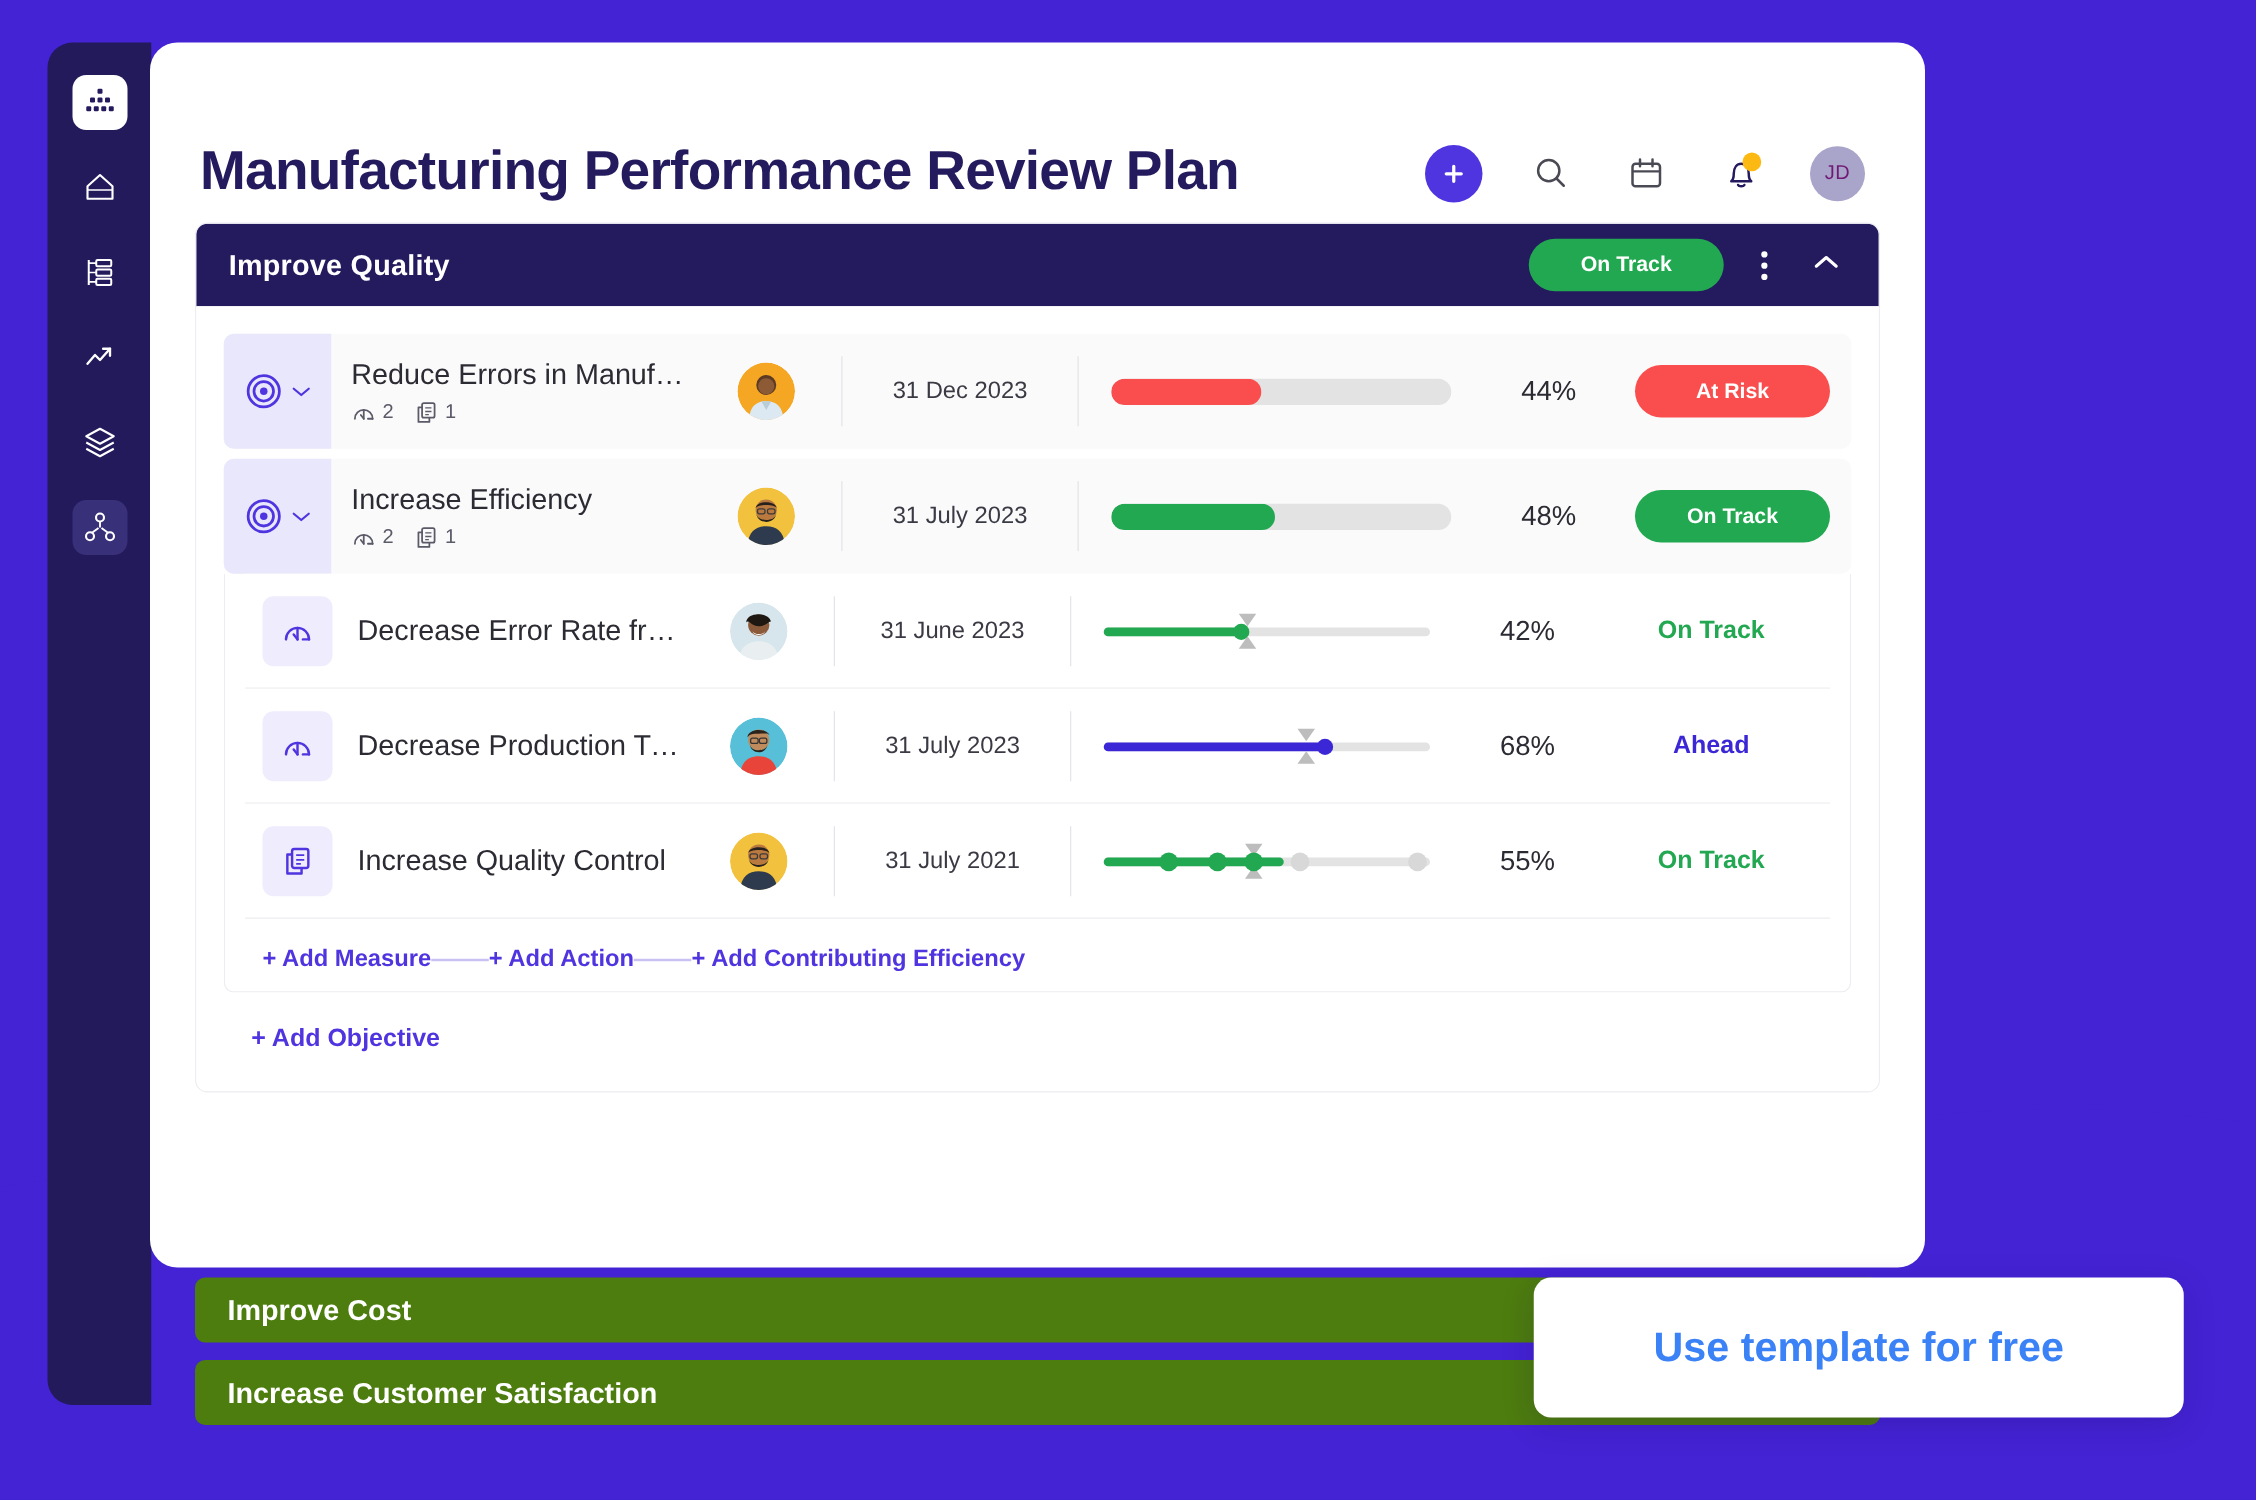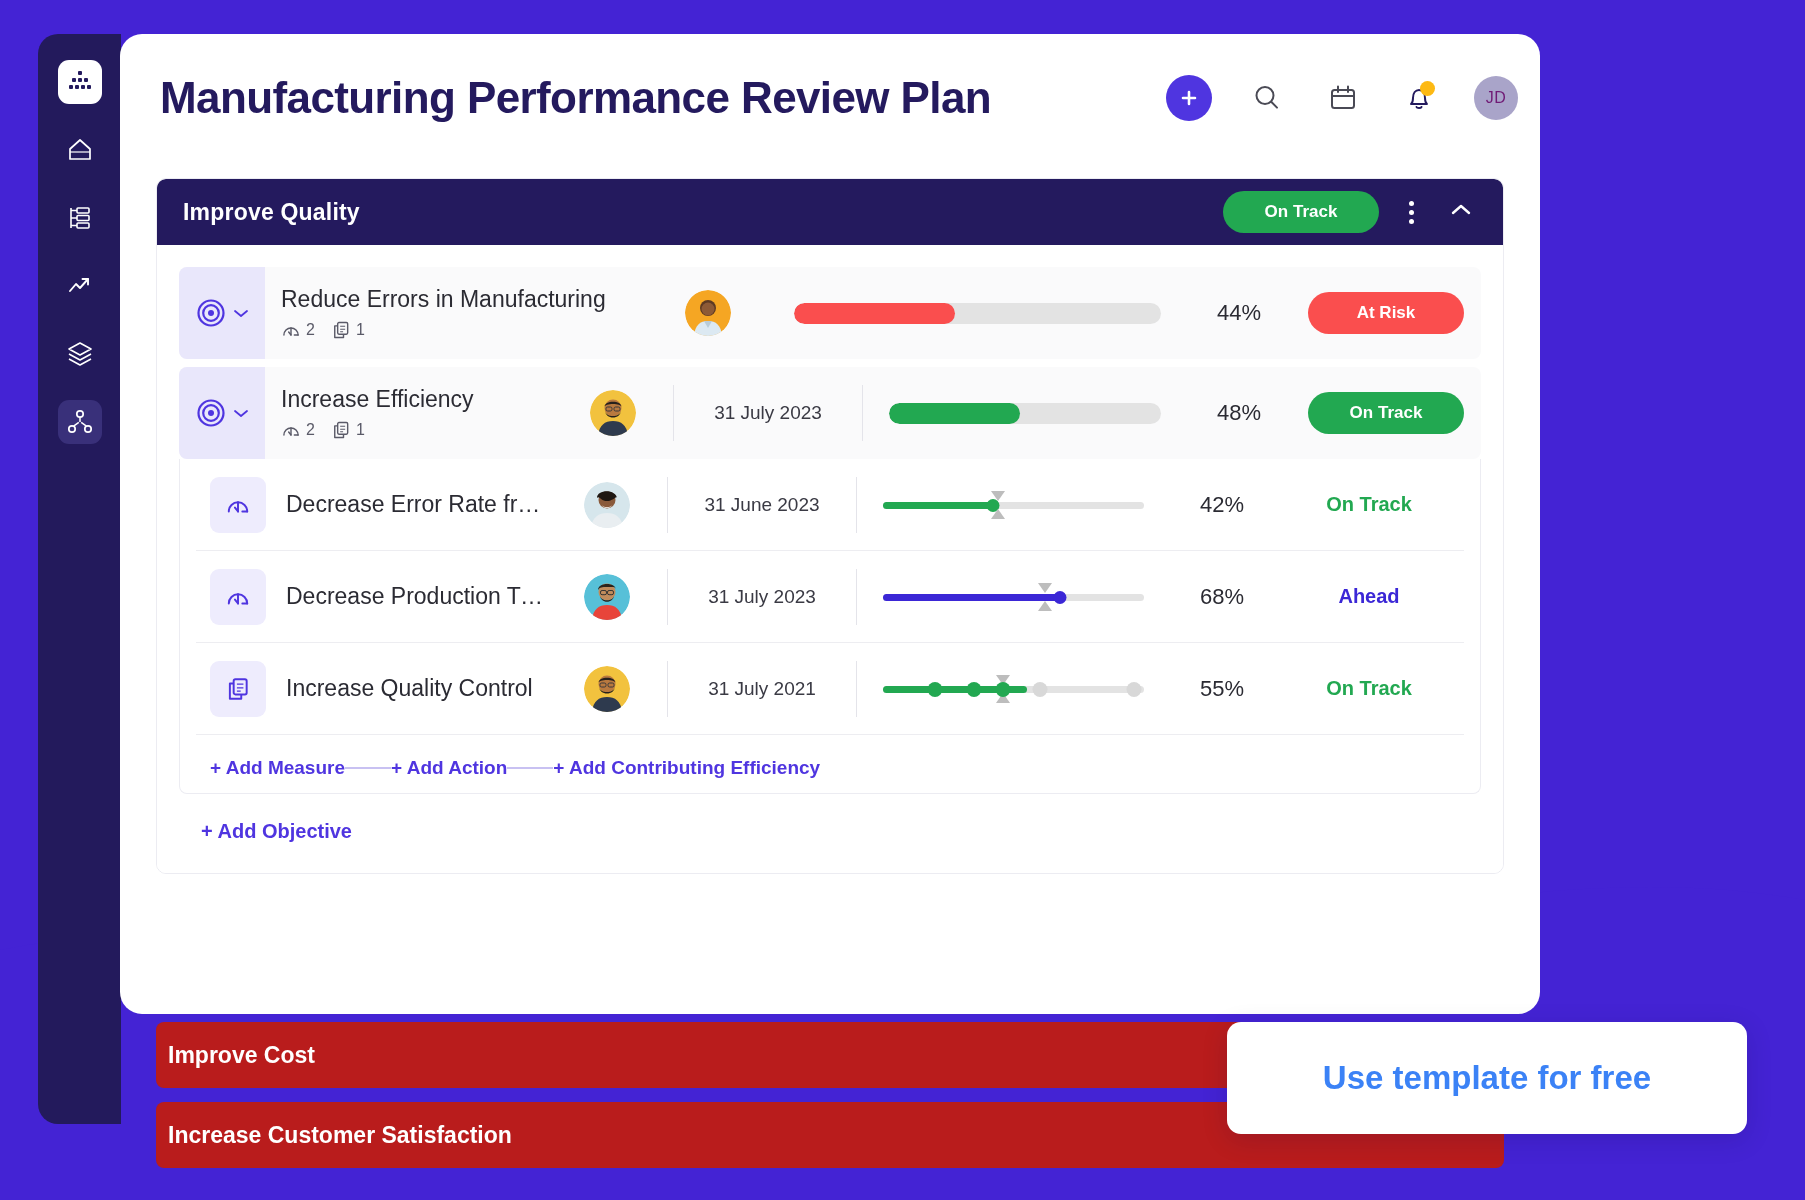--- a/index.html
+++ b/index.html
@@ -44,22 +44,22 @@
   
   .window {
     position: absolute; left: 120px; top: 34px;
     width: 1420px; height: 980px;
     background: #ffffff;
     border-radius: 22px;
     overflow: hidden;
     z-index: 6;
   }
   .topbar {
-    height: 128px; padding: 0 22px 0 40px;
-    display: flex; align-items: center; justify-content: space-between;
+    height: 128px; padding: 0 48px 0 40px;
+    display: flex; align-items: flex-end; justify-content: space-between;
   }
   .page-title {
     font-size: 44px; font-weight: 700; color: #241a5e;
     letter-spacing: -0.6px; white-space: nowrap;
   }
   .topbar-actions { display: flex; align-items: center; gap: 34px; }
   .add-btn {
     width: 46px; height: 46px; border-radius: 50%;
     background: #4f35e0; display: flex; align-items: center; justify-content: center;
     cursor: pointer; border: none;
@@ -199,22 +199,22 @@
   .measures-box {
     border: 1px solid #ececf2; border-top: none; border-radius: 0 0 8px 8px;
     padding: 0 16px 8px 16px; margin-top: -8px;
   }
   .add-objective {
     color: #4f35e0; font-size: 20px; font-weight: 700; cursor: pointer;
     padding: 26px 0 4px 22px;
   }
   
   .collapsed-bar {
-    margin: 0 36px; height: 66px; background: #b91c1c; color: #fff;
-    border-radius: 8px; display: flex; align-items: center; padding-left: 12px;
+    margin: 0 36px; height: 52px; background: #4d7c0f; color: #fff;
+    border-radius: 8px; display: flex; align-items: center; padding-left: 26px;
     font-size: 23px; font-weight: 700;
   }
   .collapsed-bar.second { margin-top: 14px; }
   .outer-collapsed {
     position: absolute; left: 120px; width: 1420px; z-index: 4;
   }
   
   .cta {
     position: absolute; right: 58px; bottom: 66px;
     width: 520px; height: 112px; background: #ffffff;
@@ -382,20 +382,21 @@
           </div>
           <div class="cell-avatar">
             <svg class="av" viewBox="0 0 46 46">
               <circle cx="23" cy="23" r="23" fill="#f5a623"></circle>
               <circle cx="23" cy="18" r="8" fill="#5d3a23"></circle>
               <circle cx="23" cy="19" r="6.5" fill="#8d5a36"></circle>
               <path d="M9 46 C10 35 15 31 23 31 C31 31 36 35 37 46 Z" fill="#dce9f2"></path>
               <path d="M19 31 L23 38 L27 31 Z" fill="#b9ccd8"></path>
             </svg>
           </div>
+          <div class="cell-date">31 Dec 2023</div>
           <div class="cell-bar">
             <div class="bar-track">
               <div class="bar-fill" id="obj0bar" style="width: 44%; background: rgb(250, 78, 78);"></div>
             </div>
           </div>
           <div class="cell-pct">44%</div>
           <div class="cell-status">
             <div class="pill atrisk">At Risk</div>
           </div>
         </div>

